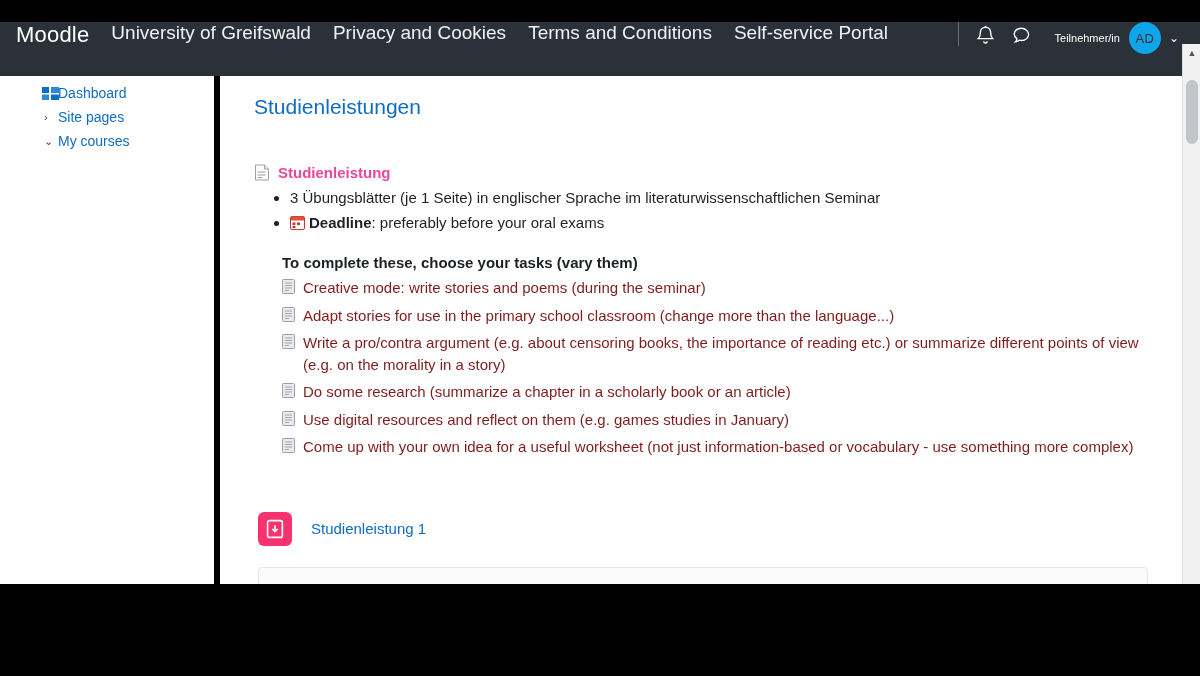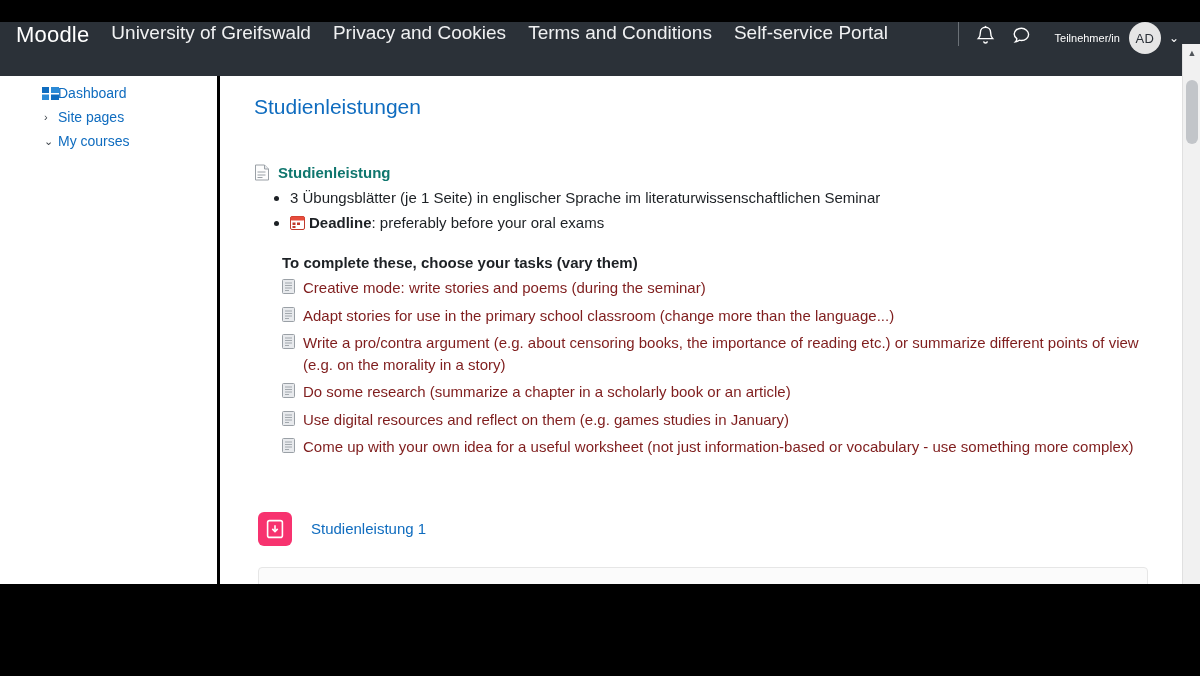--- a/index.html
+++ b/index.html
@@ -83,21 +83,21 @@
   .user-name {
     font-size: 11px;
     color: #ffffff;
     margin-right: 9px;
     white-space: nowrap;
   }
   .avatar {
     width: 32px;
     height: 32px;
     border-radius: 50%;
-    background: #e5e5e5;
+    background: #0ea5e9;
     color: #2b3138;
     font-size: 13px;
     display: flex;
     align-items: center;
     justify-content: center;
     letter-spacing: 0.5px;
   }
   .caret {
     margin-left: 8px;
     color: #ffffff;
@@ -105,21 +105,21 @@
     line-height: 1;
   }
   
   #sidebar {
     position: absolute;
     left: 0;
     top: 54px;
     width: 220px;
     bottom: 0;
     background: #ffffff;
-    border-right: 3px solid #000000;
+    border-right: 6px solid #000000;
     padding-top: 8px;
     box-sizing: border-box;
     overflow: hidden;
   }
   .side-item {
     display: flex;
     align-items: center;
     height: 24px;
     padding: 0 8px 0 40px;
     font-size: 14px;
@@ -172,21 +172,21 @@
   }
   .note-icon {
     width: 16px;
     height: 17px;
     margin-right: 8px;
     flex: none;
   }
   .block-head-text {
     font-size: 15px;
     font-weight: bold;
-    color: #0f766e;
+    color: #ec4899;
   }
   ul.bullets {
     margin: 6px 0 0 0;
     padding-left: 36px;
     list-style: disc;
   }
   ul.bullets li {
     font-size: 15px;
     color: #1d2125;
     line-height: 22px;

